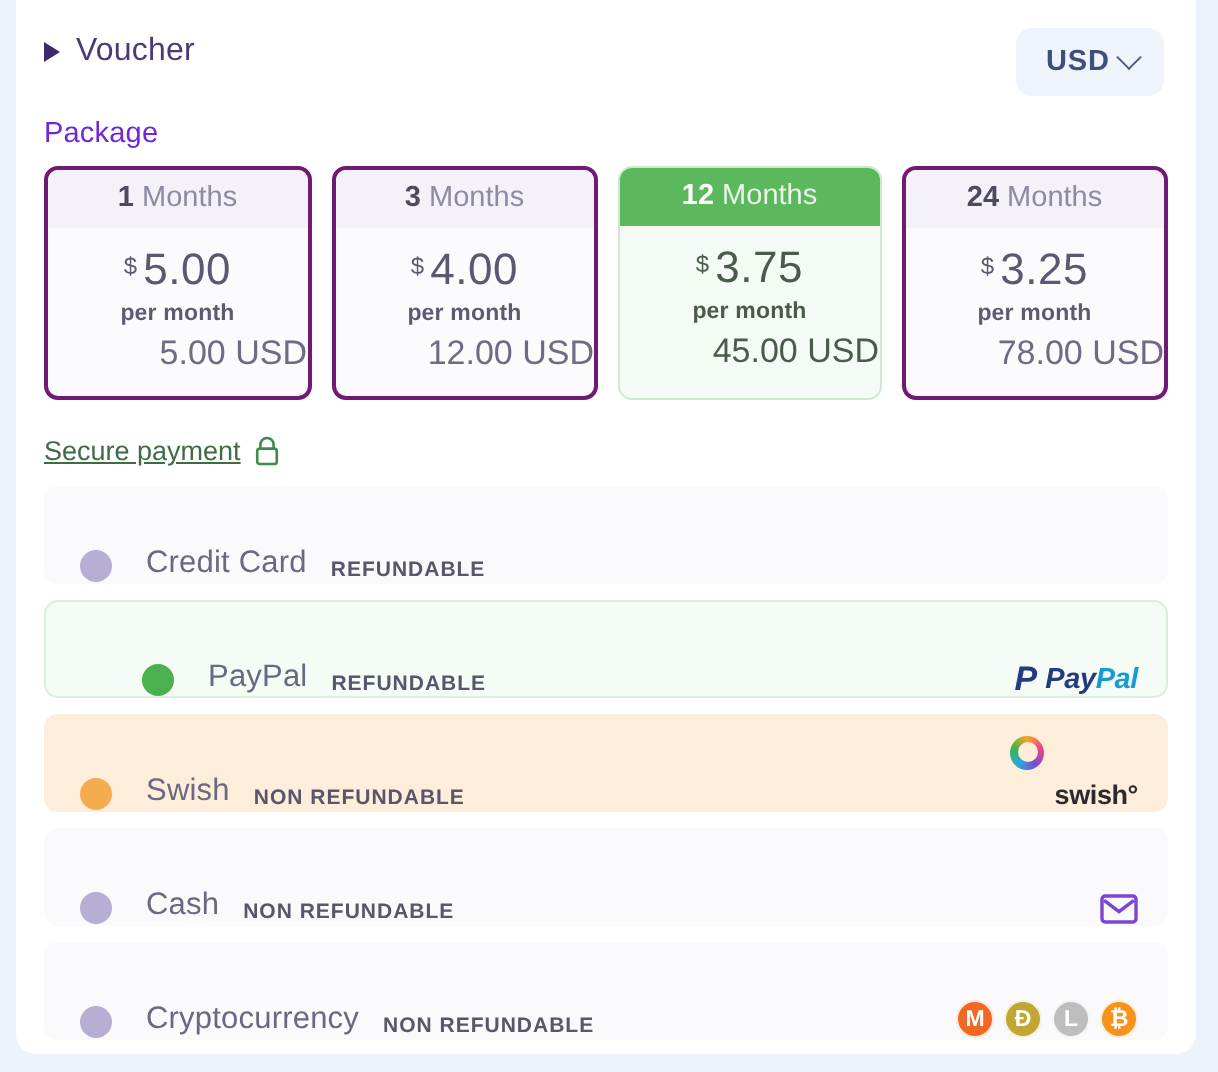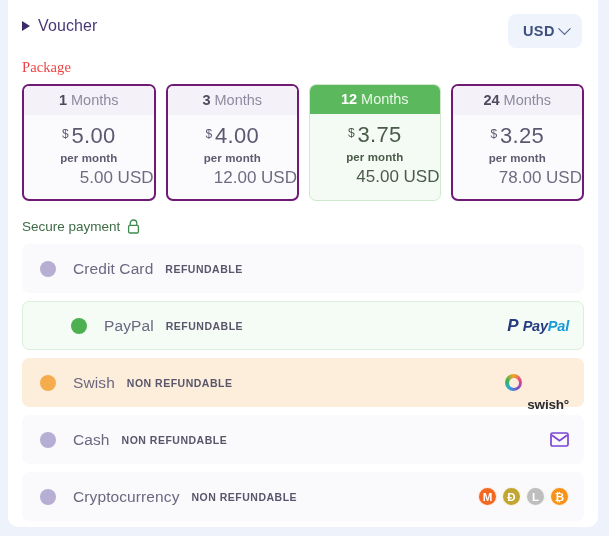--- a/index.html
+++ b/index.html
@@ -73,24 +73,23 @@
   .chev {
     width: 9px; height: 9px;
     border-right: 1.6px solid #4a5b86;
     border-bottom: 1.6px solid #4a5b86;
     transform: rotate(45deg) translate(-2px,-2px);
   }
 
   
   .section-label {
     font-size: 14.5px;
-    color: #ef4444;
+    color: #6d28d9;
     padding: 11px 0 0 14px;
     letter-spacing: .1px;
-    font-family: Liberation Serif, serif;
   }
 
   .packages {
     position: relative;
     display: flex;
     gap: 10px;
     padding: 8px 14px 0 14px;
   }
   .pkg {
     position: relative;
@@ -153,26 +152,27 @@
     align-items: center;
     justify-content: space-between;
     padding: 18px 16px 0 14px;
   }
   .secure {
     display: flex;
     align-items: center;
     gap: 7px;
     font-size: 13.5px;
     color: #3f6b46;
+    text-decoration: underline;
   }
 
   .methods { padding: 10px 14px 0 14px; }
   .method {
     display: flex;
-    align-items: center;
+    align-items: flex-end;
     height: 49px;
     border-radius: 7px;
     margin-bottom: 8px;
     padding: 0 14px 0 17px;
     background: #faf9fc;
     border: 1px solid transparent;
     cursor: pointer;
   }
   .method.sel-green { background: #f5fbf5; border-color: #dcefdc; padding-left: 48px; }
   .method.sel-orange { background: #fdeedb; border-color: #fdeedb; }

